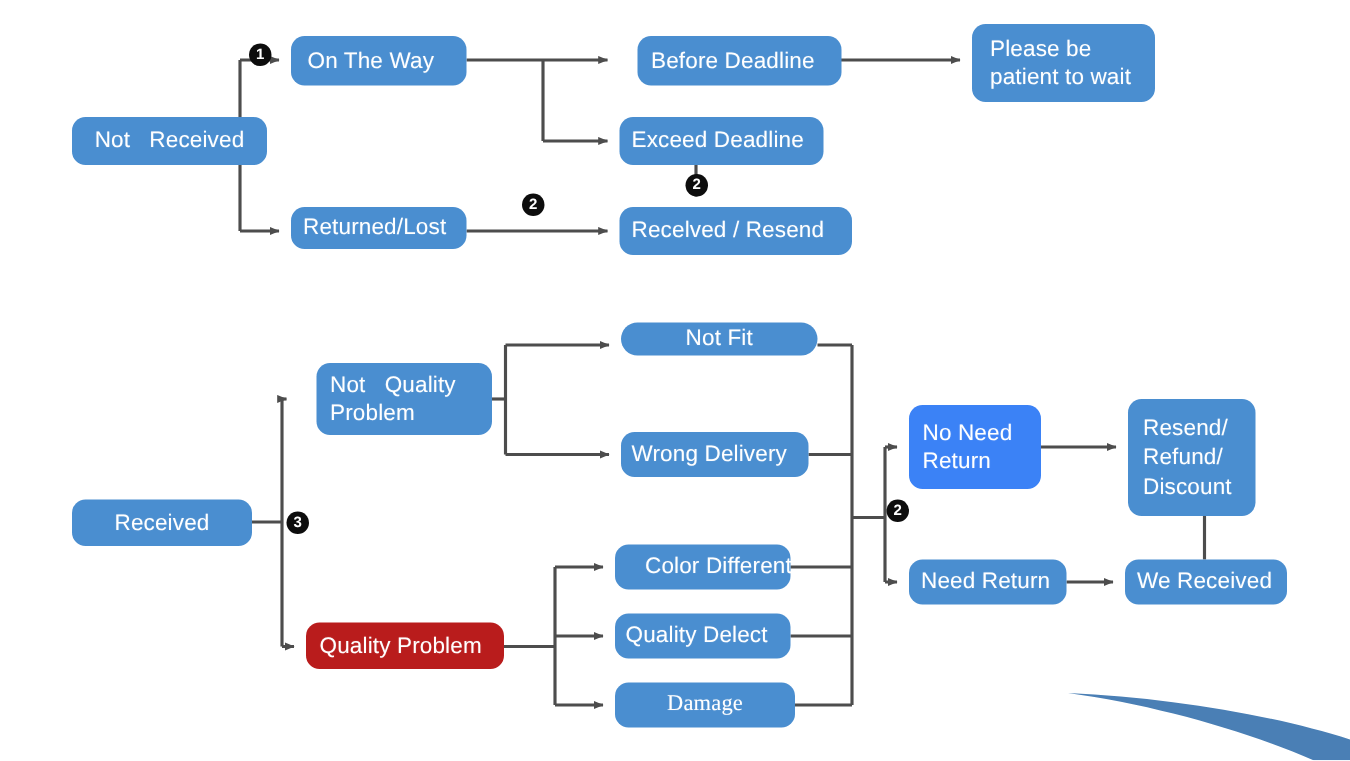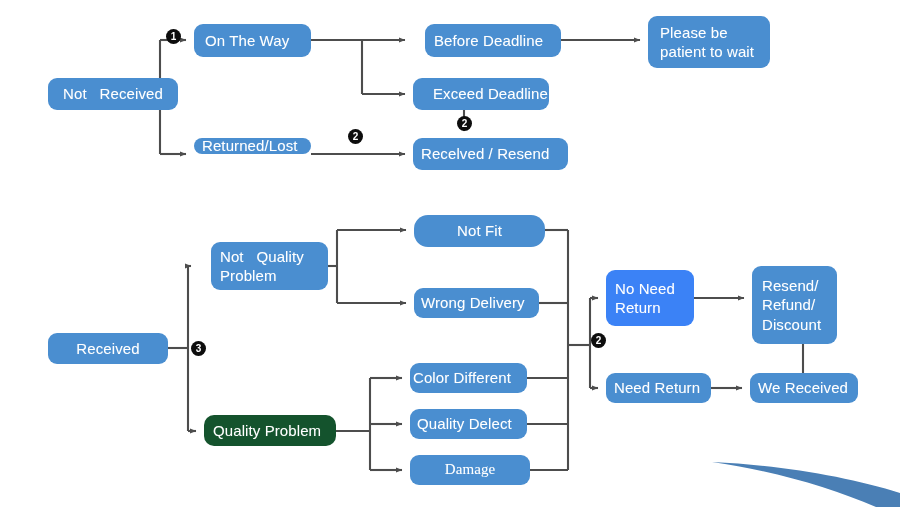--- a/index.html
+++ b/index.html
@@ -121,33 +121,33 @@
     </g>
   </svg>
 
   <svg id="swoosh" width="200" height="70" viewBox="0 0 200 70" aria-hidden="true">
     <path d="M12,25 C70,33 130,50 176,70 L200,70 L200,56 C150,40 80,28 12,25 Z" fill="#4a7fb5"></path>
   </svg>
 
   <div id="nodes-layer">
       <div class="node c" style="left: 48px; top: 78px; width: 130px; height: 32px; background: rgb(74, 142, 208); color: rgb(255, 255, 255);">Not   Received</div>
       <div class="node l" style="left: 194px; top: 24px; width: 117px; height: 33px; background: rgb(74, 142, 208); color: rgb(255, 255, 255); padding-left: 11px;">On The Way</div>
-      <div class="node l" style="left: 194px; top: 138px; width: 117px; height: 16px; background: rgb(74, 142, 208); color: rgb(255, 255, 255); padding-left: 8px; text-align: right;">Returned/Lost</div>
+      <div class="node l" style="left: 194px; top: 138px; width: 117px; height: 28px; background: rgb(74, 142, 208); color: rgb(255, 255, 255); padding-left: 8px; text-align: right;">Returned/Lost</div>
       <div class="node l" style="left: 413px; top: 24px; width: 136px; height: 33px; background: rgb(74, 142, 208); color: rgb(255, 255, 255); padding-left: 9px; margin-left: 12px;">Before Deadline</div>
-      <div class="node l" style="left: 413px; top: 78px; width: 136px; height: 32px; background: rgb(74, 142, 208); color: rgb(255, 255, 255); padding-left: 20px;">Exceed Deadline</div>
+      <div class="node l" style="left: 413px; top: 78px; width: 136px; height: 32px; background: rgb(74, 142, 208); color: rgb(255, 255, 255); padding-left: 8px;">Exceed Deadline</div>
       <div class="node l" style="left: 648px; top: 16px; width: 122px; height: 52px; background: rgb(74, 142, 208); color: rgb(255, 255, 255); padding-left: 12px;">Please be
 patient to wait</div>
       <div class="node l" style="left: 413px; top: 138px; width: 155px; height: 32px; background: rgb(74, 142, 208); color: rgb(255, 255, 255); padding-left: 8px;">Recelved / Resend</div>
       <div class="node c" style="left: 48px; top: 333px; width: 120px; height: 31px; background: rgb(74, 142, 208); color: rgb(255, 255, 255);">Received</div>
       <div class="node l" style="left: 211px; top: 242px; width: 117px; height: 48px; background: rgb(74, 142, 208); color: rgb(255, 255, 255); padding-left: 9px;">Not   Quality
 Problem</div>
-      <div class="node l" style="left: 204px; top: 415px; width: 132px; height: 31px; background: #14532d; color: rgb(255, 255, 255); padding-left: 9px; border-radius: 10px;">Quality Problem</div>
-      <div class="node c" style="left: 414px; top: 215px; width: 131px; height: 32px; background: rgb(74, 142, 208); color: rgb(255, 255, 255); border-radius: 14px;">Not Fit</div>
+      <div class="node l" style="left: 204px; top: 415px; width: 132px; height: 31px; background: #b91c1c; color: rgb(255, 255, 255); padding-left: 9px;">Quality Problem</div>
+      <div class="node c" style="left: 414px; top: 215px; width: 131px; height: 22px; background: rgb(74, 142, 208); color: rgb(255, 255, 255); border-radius: 14px;">Not Fit</div>
       <div class="node l" style="left: 414px; top: 288px; width: 125px; height: 30px; background: rgb(74, 142, 208); color: rgb(255, 255, 255); padding-left: 7px;">Wrong Delivery</div>
-      <div class="node l" style="left: 410px; top: 363px; width: 117px; height: 30px; background: rgb(74, 142, 208); color: rgb(255, 255, 255); padding-left: 3px;">Color Different</div>
+      <div class="node l" style="left: 410px; top: 363px; width: 117px; height: 30px; background: rgb(74, 142, 208); color: rgb(255, 255, 255); padding-left: 20px;">Color Different</div>
       <div class="node l" style="left: 410px; top: 409px; width: 117px; height: 30px; background: rgb(74, 142, 208); color: rgb(255, 255, 255); padding-left: 7px;">Quality Delect</div>
       <div class="node c" style="left: 410px; top: 455px; width: 120px; height: 30px; background: rgb(74, 142, 208); color: rgb(255, 255, 255); font-family: Liberation Serif, serif;">Damage</div>
       <div class="node l" style="left: 606px; top: 270px; width: 88px; height: 56px; background: #3b82f6; color: rgb(255, 255, 255); padding-left: 9px;">No Need
 Return</div>
       <div class="node l" style="left: 606px; top: 373px; width: 105px; height: 30px; background: rgb(74, 142, 208); color: rgb(255, 255, 255); padding-left: 8px;">Need Return</div>
       <div class="node l" style="left: 752px; top: 266px; width: 85px; height: 78px; background: rgb(74, 142, 208); color: rgb(255, 255, 255); padding-left: 10px;">Resend/
 Refund/
 Discount</div>
       <div class="node l" style="left: 750px; top: 373px; width: 108px; height: 30px; background: rgb(74, 142, 208); color: rgb(255, 255, 255); padding-left: 8px;">We Received</div>
     </div>

